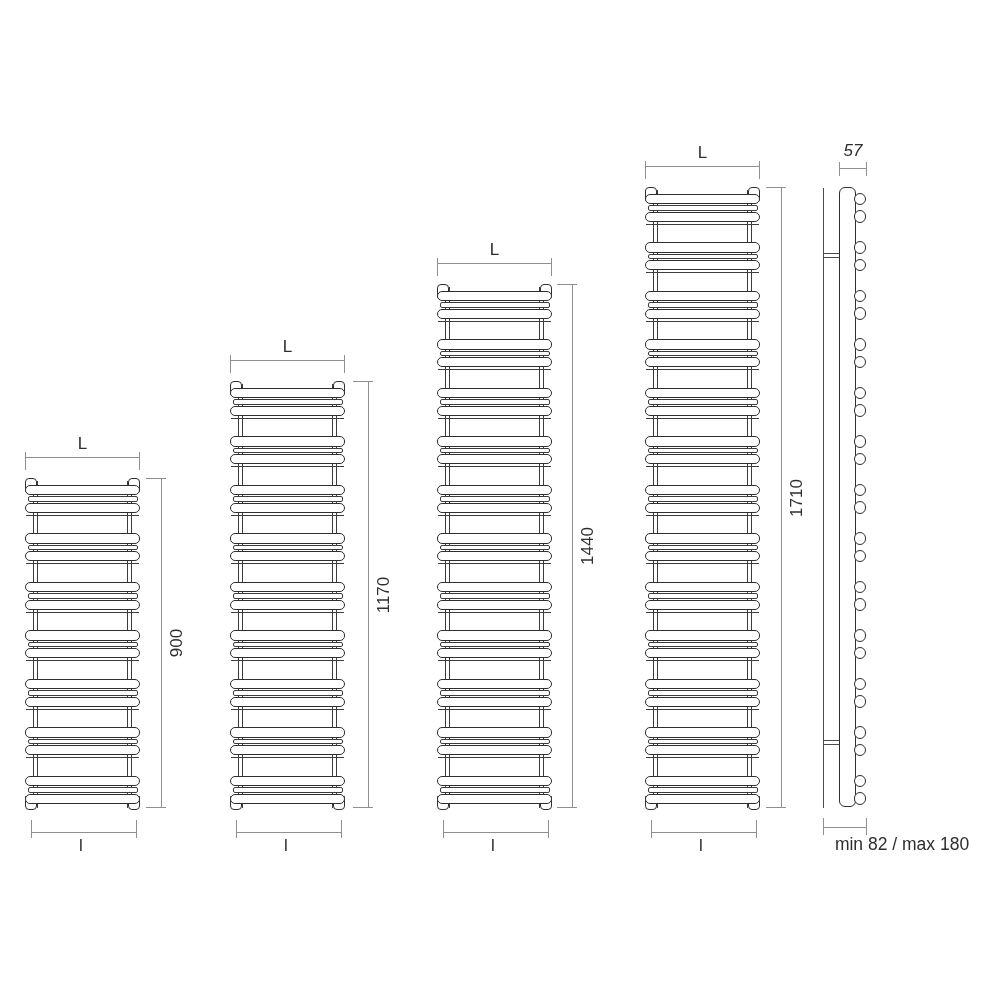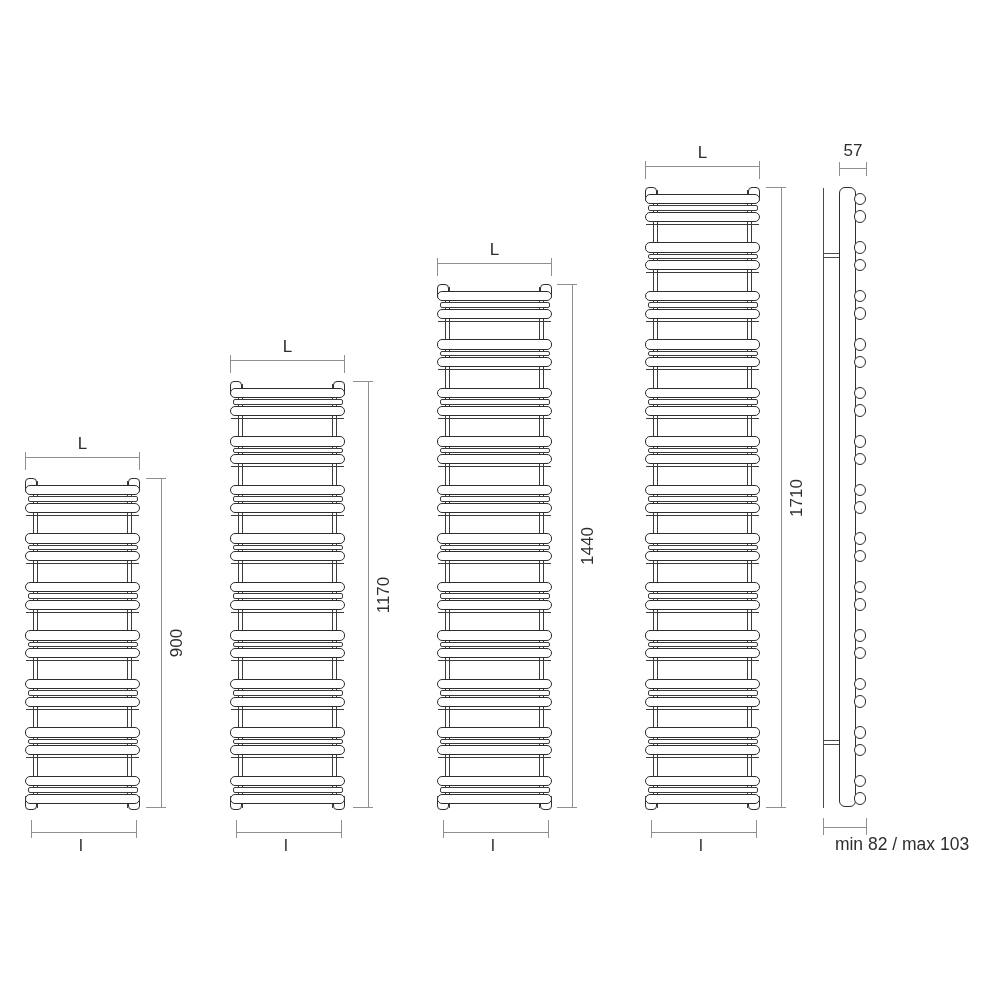--- a/index.html
+++ b/index.html
@@ -292,22 +292,22 @@
       <div class="circ" style="left: 853.7px; top: 580.5px;"></div>
       <div class="circ" style="left: 853.7px; top: 598.2px;"></div>
       <div class="circ" style="left: 853.7px; top: 629px;"></div>
       <div class="circ" style="left: 853.7px; top: 646.7px;"></div>
       <div class="circ" style="left: 853.7px; top: 677.5px;"></div>
       <div class="circ" style="left: 853.7px; top: 695.2px;"></div>
       <div class="circ" style="left: 853.7px; top: 726px;"></div>
       <div class="circ" style="left: 853.7px; top: 743.7px;"></div>
       <div class="circ" style="left: 853.7px; top: 774.5px;"></div>
       <div class="circ" style="left: 853.7px; top: 792.2px;"></div>
-      <div class="lbl lblc" style="left: 853px; top: 142px;">57</div>
+      <div class="lbl lblc" style="left: 853px; top: 142px; font-style: italic;">57</div>
       <div class="dimh" style="left: 839px; top: 168px; width: 28px;"></div>
       <div class="tickv" style="left: 839px; top: 162px; height: 14px;"></div>
       <div class="tickv" style="left: 865.8px; top: 162px; height: 14px;"></div>
       <div class="dimh" style="left: 823px; top: 827px; width: 44px;"></div>
       <div class="tickv" style="left: 823px; top: 818px; height: 17px;"></div>
       <div class="tickv" style="left: 865.8px; top: 818px; height: 17px;"></div>
-      <div class="lbl lblc" style="left: 902px; top: 836px; font-size: 17.5px;">min 82 / max 103</div>
+      <div class="lbl lblc" style="left: 902px; top: 836px; font-size: 17.5px;">min 82 / max 180</div>
     </div>
   </div>
 
 </body></html>

